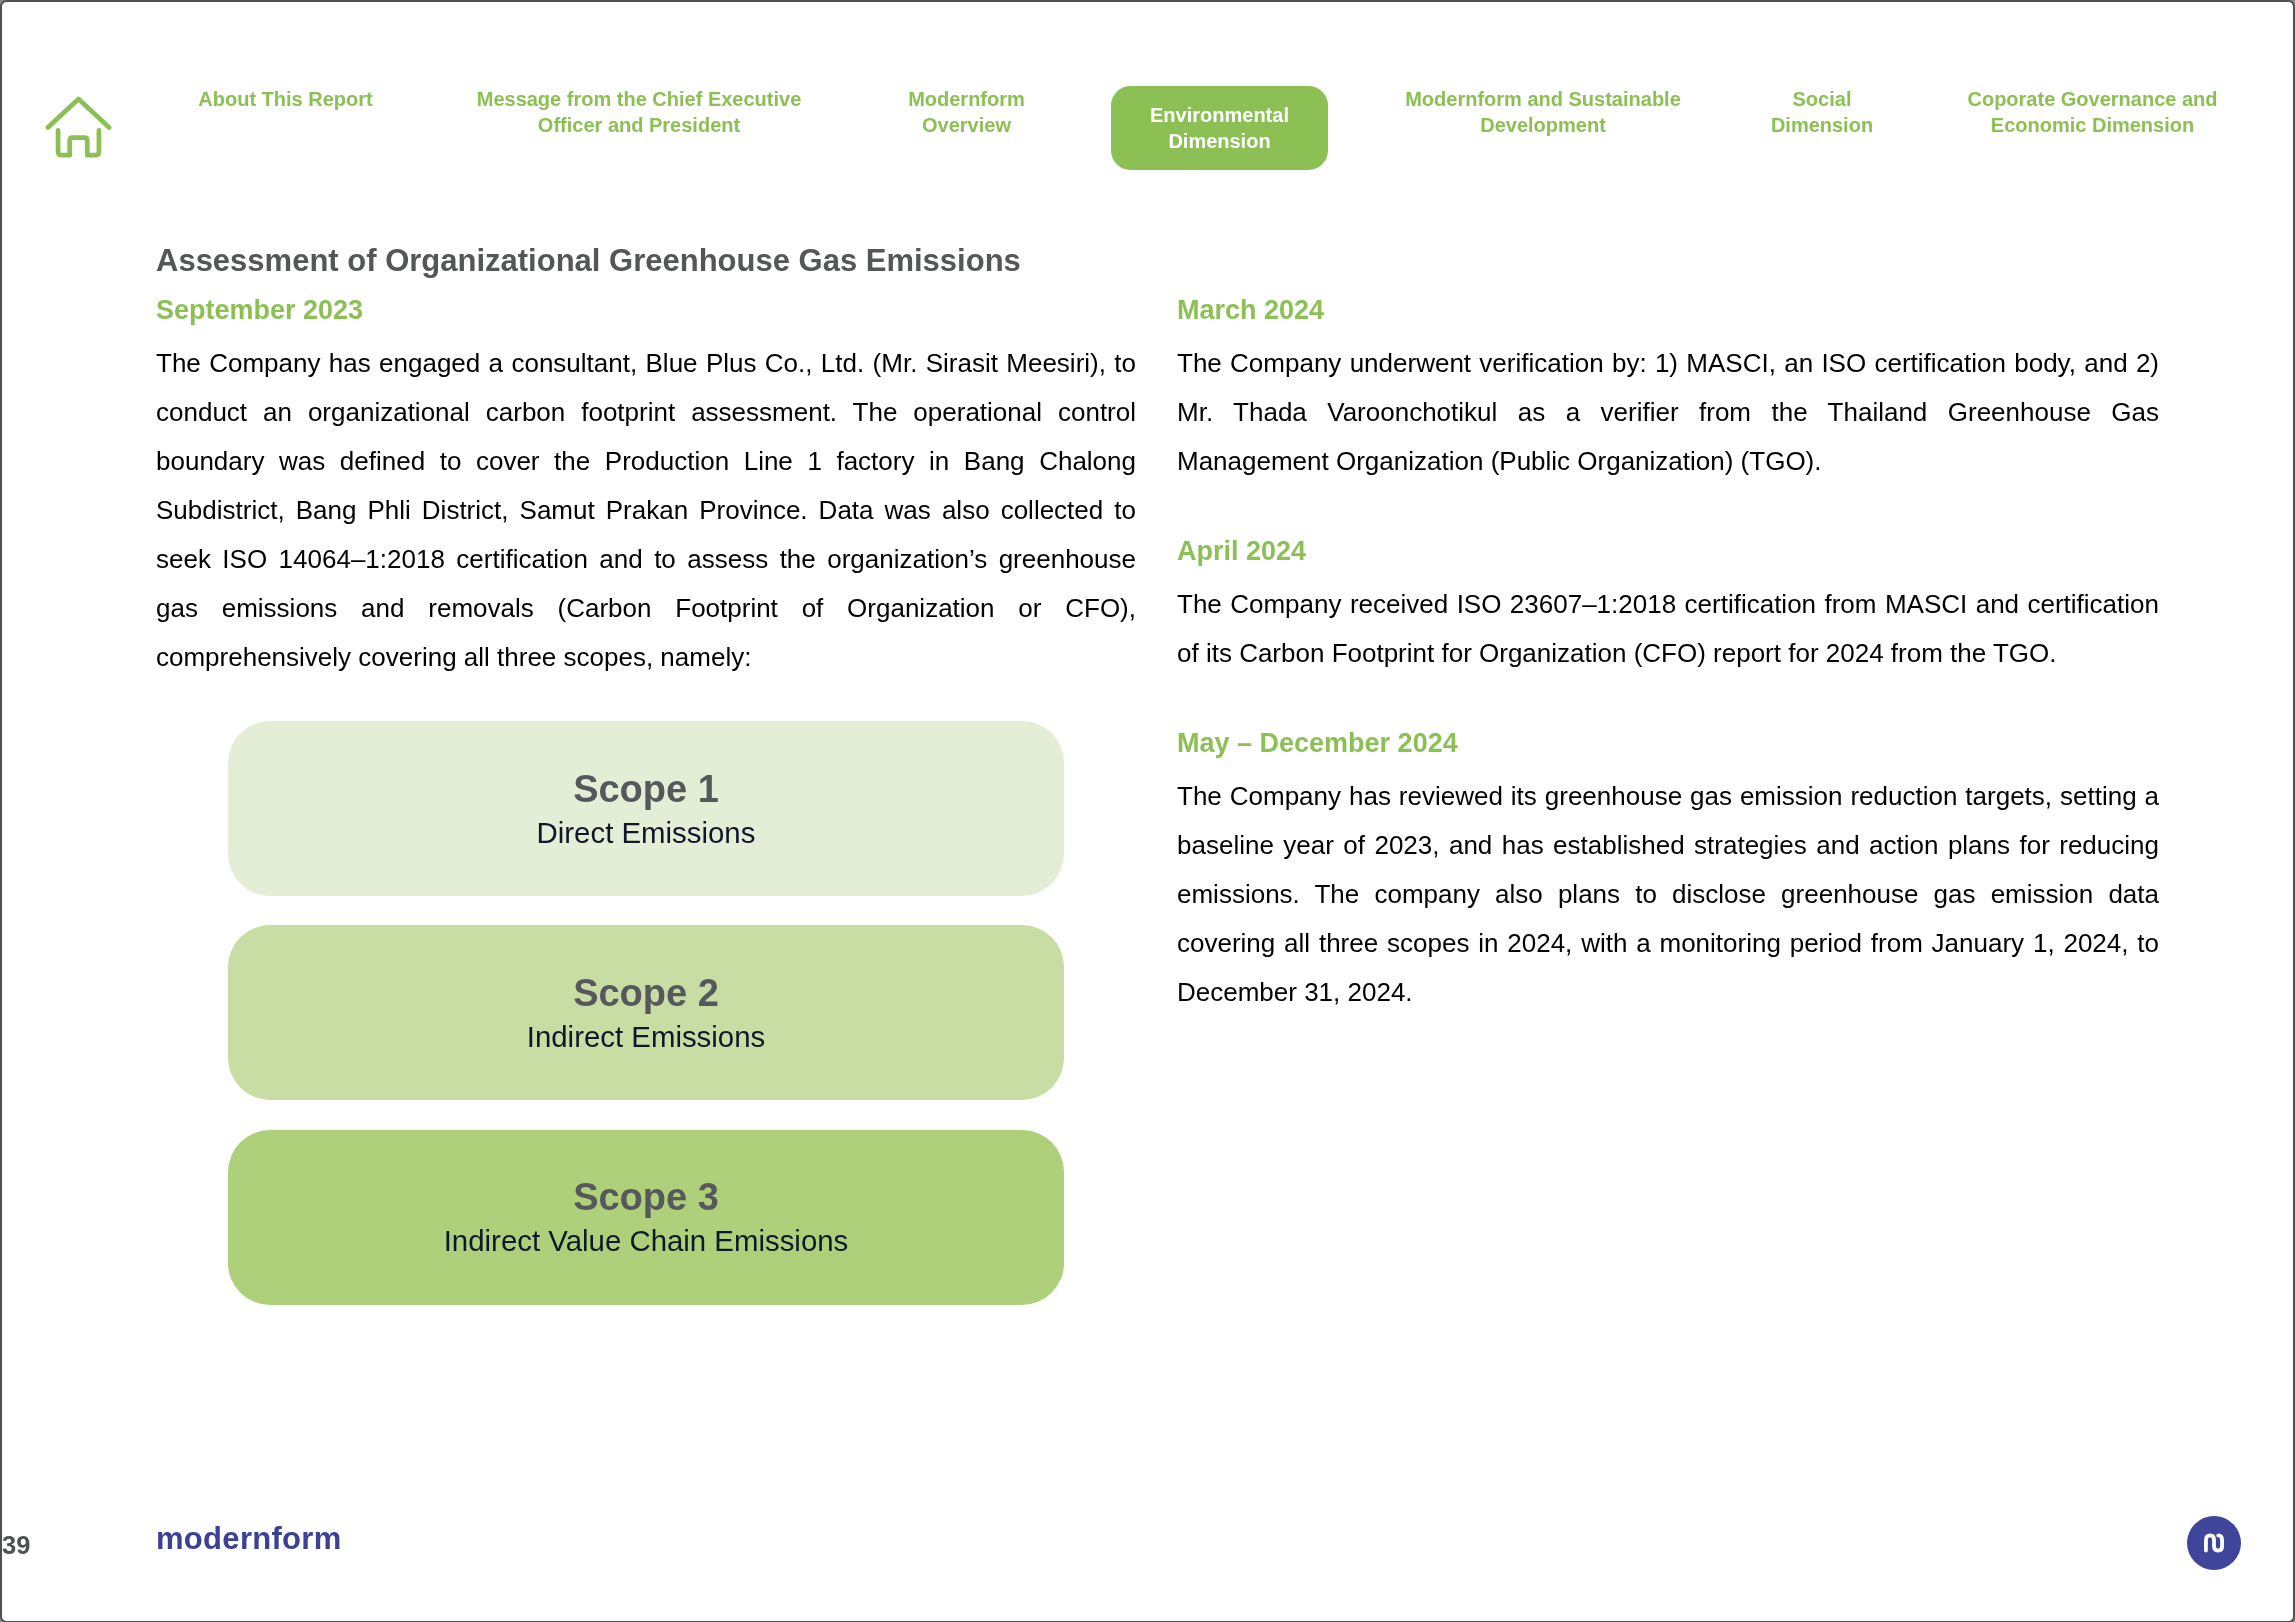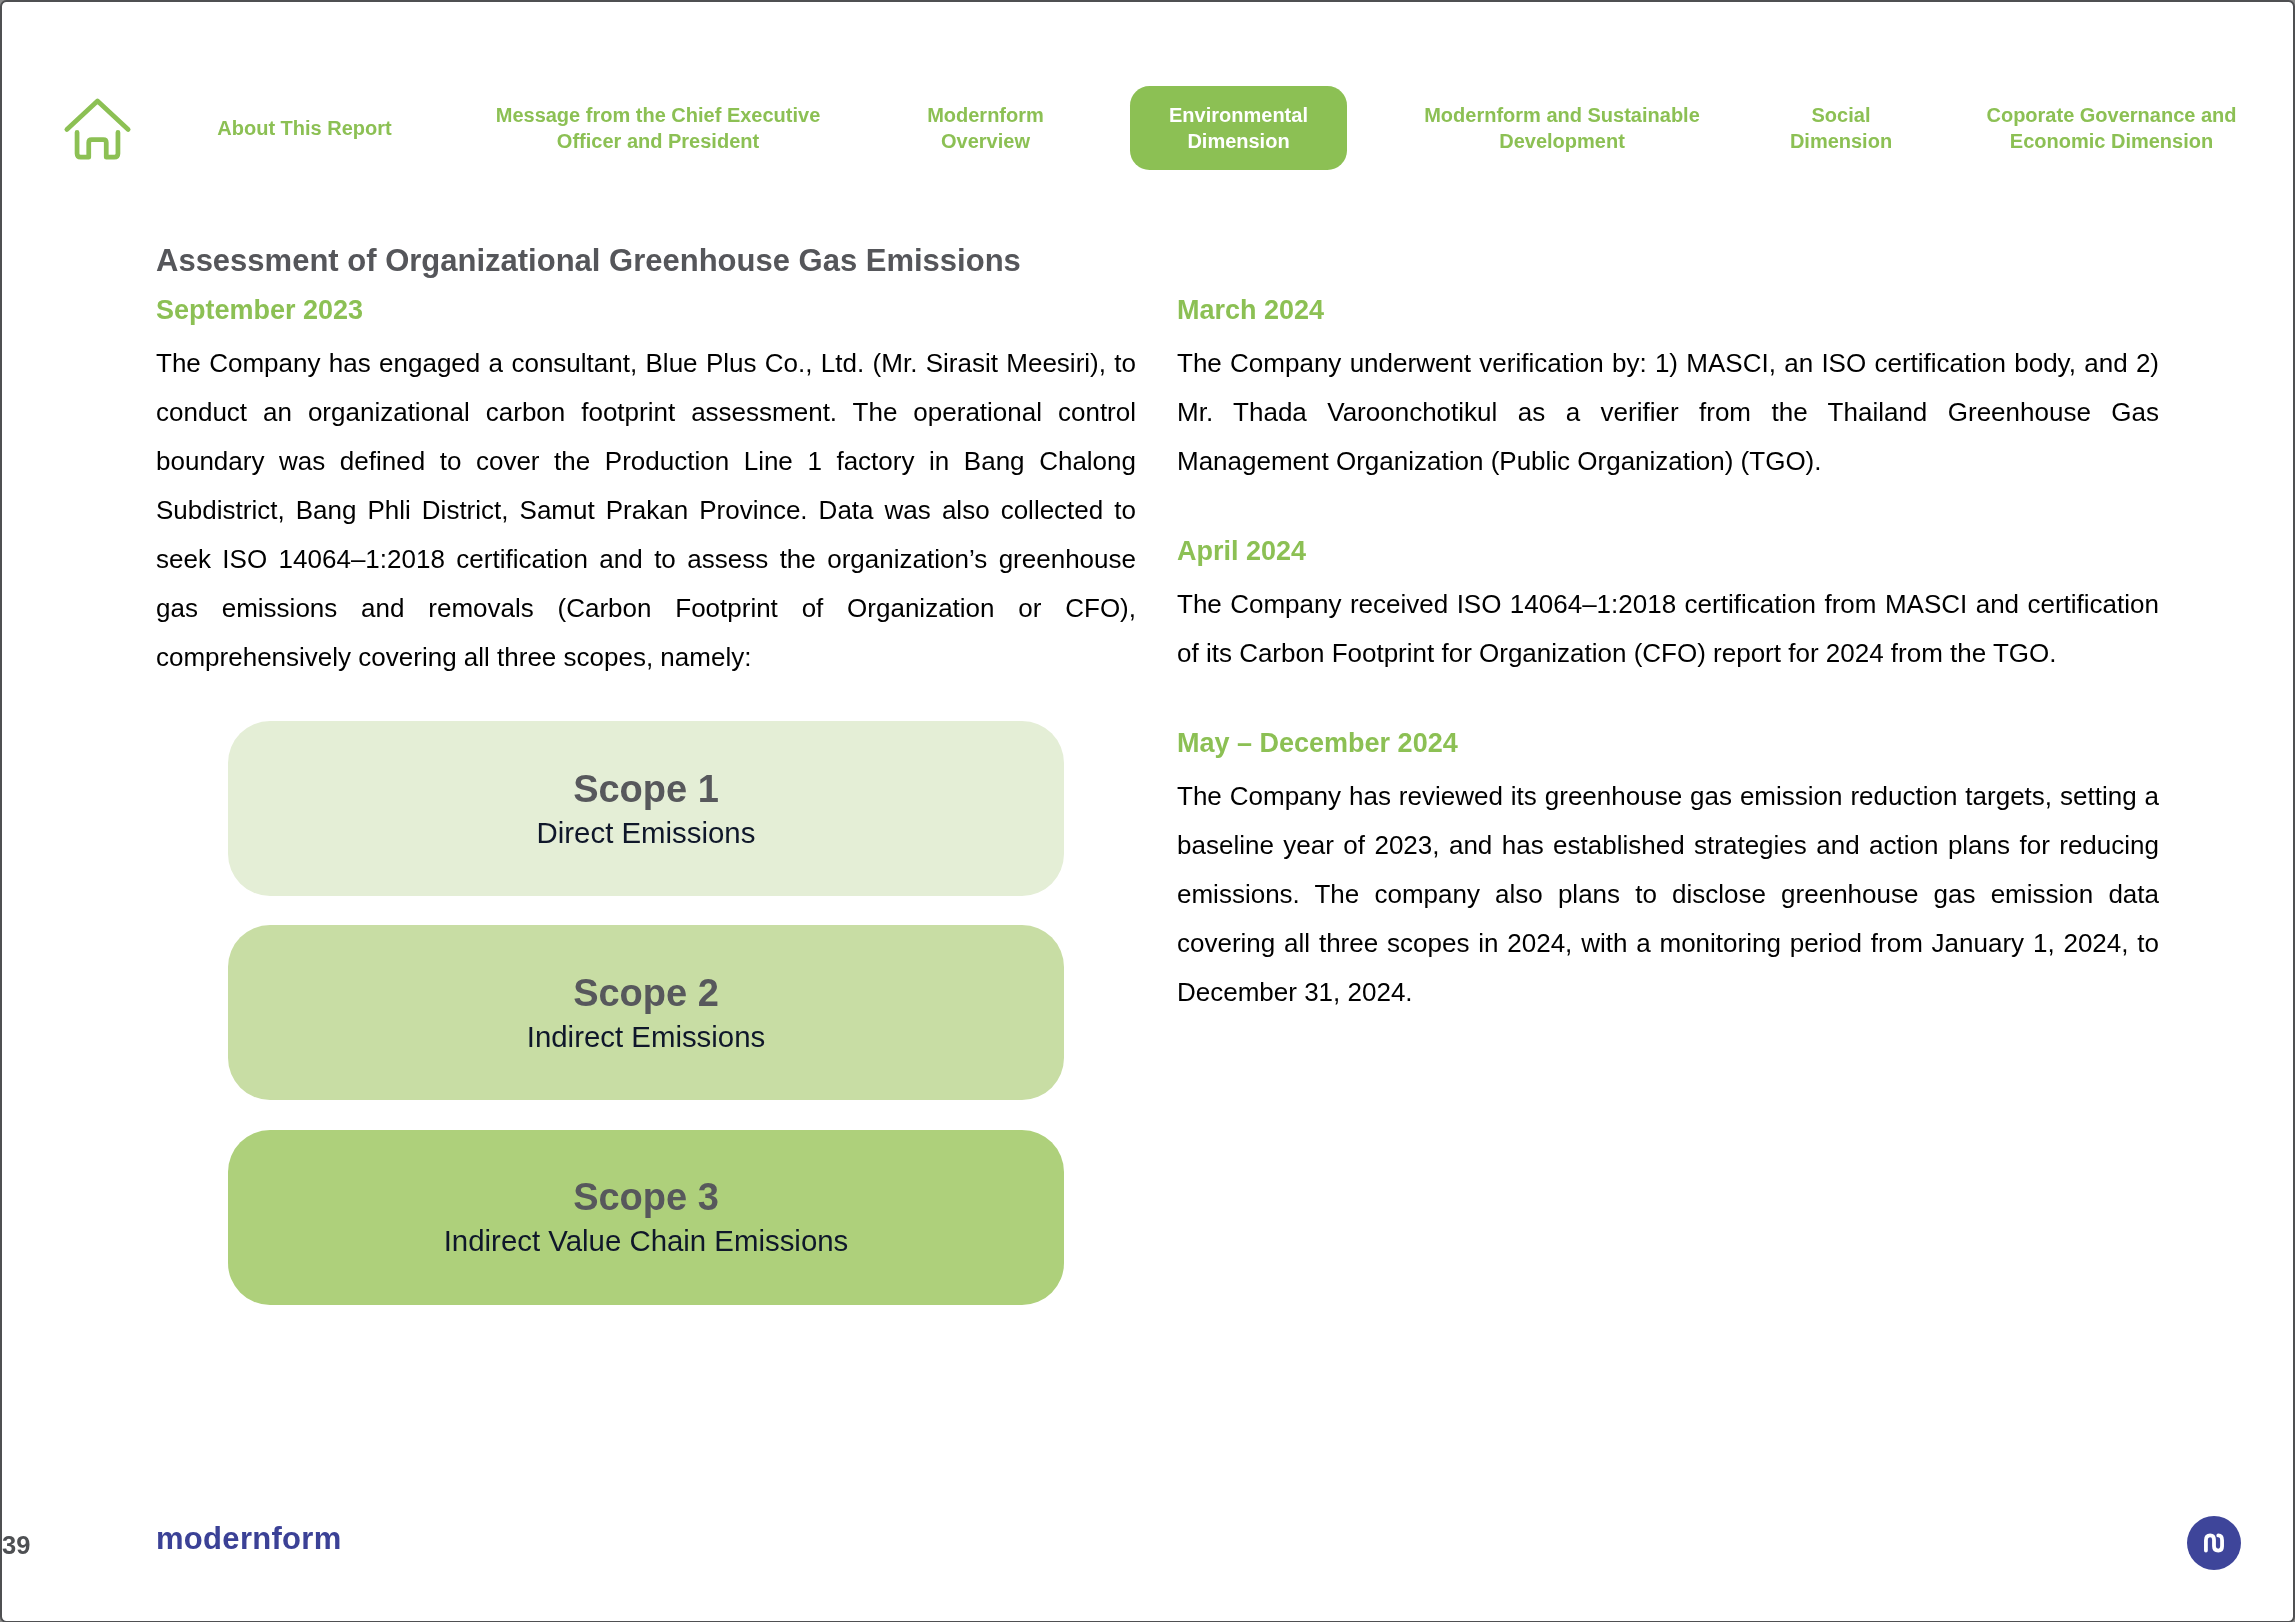--- a/index.html
+++ b/index.html
@@ -10,22 +10,22 @@
     position:relative;
     width:2295px; height:1623px;
     background:#ffffff;
     border:2.6px solid #4f5052;
     border-radius:6.5px;
     overflow:hidden;
   }
 
   
   .topnav {
-    position:absolute; top:84px; left:59px; width:2191px;
-    display:flex; align-items:center; justify-content:space-between;
+    position:absolute; top:84px; left:40px; width:2191px;
+    display:flex; align-items:flex-start; justify-content:space-between;
   }
   .home-btn { width:73px; height:80px; flex:0 0 auto; cursor:pointer; }
   .home-btn svg { width:100%; height:100%; display:block; }
   .nav-item {
     color:#8cc054; font-size:20px; font-weight:700; line-height:1.32;
     text-align:center; cursor:pointer;
   }
   .nav-about       { width:209px; }
   .nav-message     { width:366px; }
   .nav-overview    { width:157px; }
@@ -130,21 +130,21 @@
     </div>
   </section>
 
   <section class="col col-right">
     <div class="timeline-block">
       <h2 class="date-heading">March 2024</h2>
       <p class="body-text">The Company underwent verification by: 1) MASCI, an ISO certification body, and 2) Mr. Thada Varoonchotikul as a verifier from the Thailand Greenhouse Gas Management Organization (Public Organization) (TGO).</p>
     </div>
     <div class="timeline-block">
       <h2 class="date-heading">April 2024</h2>
-      <p class="body-text">The Company received ISO 14064–1:2018 certification from MASCI and certification of its Carbon Footprint for Organization (CFO) report for 2024 from the TGO.</p>
+      <p class="body-text">The Company received ISO 23607–1:2018 certification from MASCI and certification of its Carbon Footprint for Organization (CFO) report for 2024 from the TGO.</p>
     </div>
     <div class="timeline-block">
       <h2 class="date-heading">May – December 2024</h2>
       <p class="body-text">The Company has reviewed its greenhouse gas emission reduction targets, setting a baseline year of 2023, and has established strategies and action plans for reducing emissions. The company also plans to disclose greenhouse gas emission data covering all three scopes in 2024, with a monitoring period from January 1, 2024, to December 31, 2024.</p>
     </div>
   </section>
 
   <div class="wordmark">modernform</div>
   <div class="page-number">39</div>
   <div class="logo-badge">

